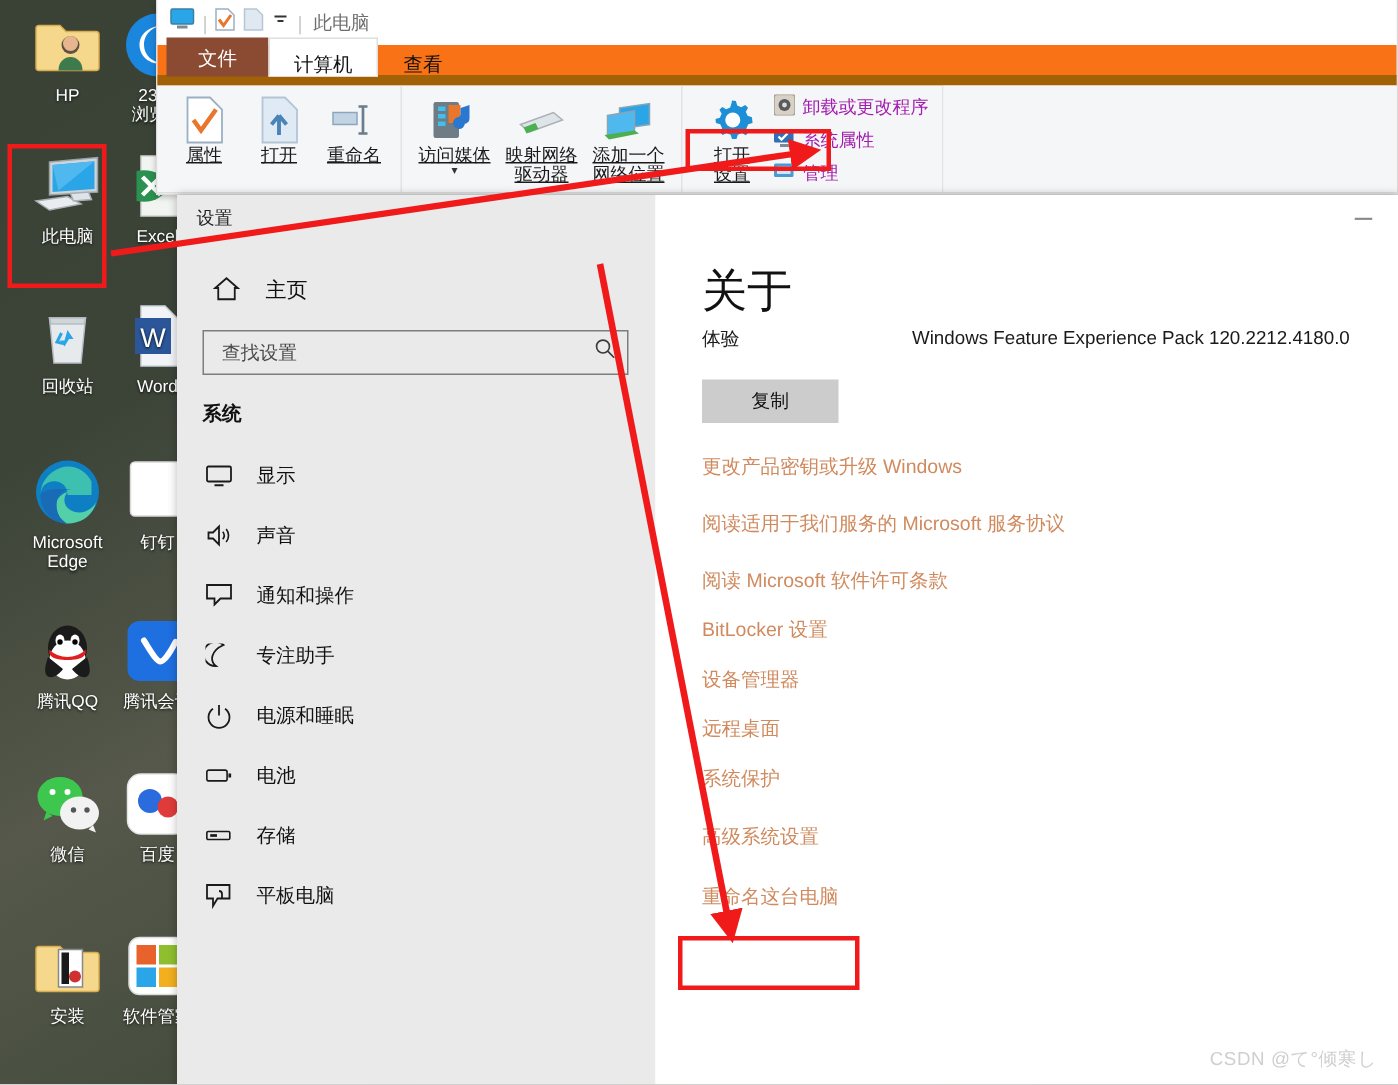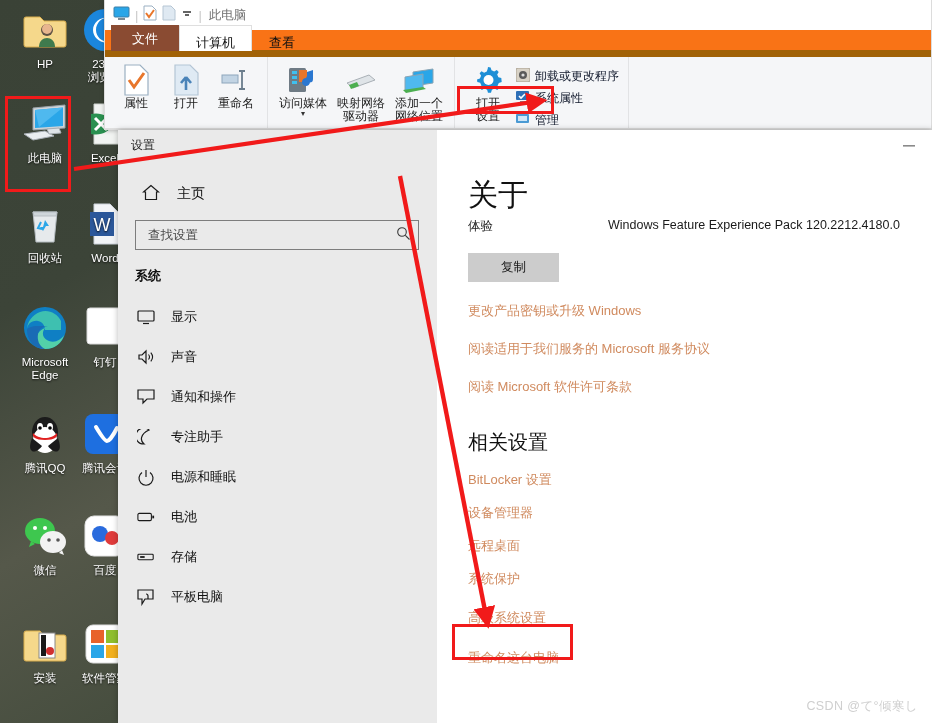--- a/index.html
+++ b/index.html
@@ -94,27 +94,27 @@
   .rib-btn {
     width: 50px;
     text-align: center;
     font-size: 12px;
     color: #1a1a1a;
     line-height: 13px;
     padding-top: 2px;
     cursor: default;
   }
   .rib-btn .ic { height: 34px; display:flex; align-items:center; justify-content:center; }
-  .rib-btn .cap { display:block; white-space: pre-line; }
+  .rib-btn .cap { display:block; white-space: pre-line; text-decoration: underline; }
   .rib-wide { width: 58px; }
   .rib-right { display: flex; height:72px; padding: 4px 6px 0 8px; border-right: 1px solid #e2e3e5;}
   .rib-small-col { display:flex; flex-direction: column; justify-content:flex-start; padding-top:2px;}
   .rib-small {
-    display: flex; align-items: flex-end; gap: 5px;
-    font-size: 12px; color: #0f172a; height: 22px;
+    display: flex; align-items: flex-start; gap: 5px;
+    font-size: 12px; color: #a21caf; height: 22px;
     padding: 0 3px;
   }
   .rib-filler { flex: 1 1 auto; height:72px; background:#f5f6f8; }
 
   
   #settings {
     position: absolute;
     left: 118px; top: 130px; width: 814px; height: 593px;
     background: #ffffff;
     box-shadow: 0 0 6px rgba(0,0,0,0.28);
@@ -647,21 +647,20 @@
           <span class="kv-key">体验</span>
           <span class="kv-val">Windows Feature Experience Pack 120.2212.4180.0</span>
         </div>
 
         <button id="copy-btn">复制</button>
 
         <a class="mslink" href="#">更改产品密钥或升级 Windows</a>
         <a class="mslink" href="#">阅读适用于我们服务的 Microsoft 服务协议</a>
         <a class="mslink" href="#">阅读 Microsoft 软件许可条款</a>
 
-        <div id="related-title">相关设置</div>
 
         <a class="rellink" href="#">BitLocker 设置</a>
         <a class="rellink" href="#">设备管理器</a>
         <a class="rellink" href="#">远程桌面</a>
         <a class="rellink" href="#">系统保护</a>
         <a class="rellink" href="#" style="margin-top:21px;">高级系统设置</a>
         <a class="rellink" href="#" style="margin-top:22px;">重命名这台电脑</a>
       </div>
     </div>
   </div>

